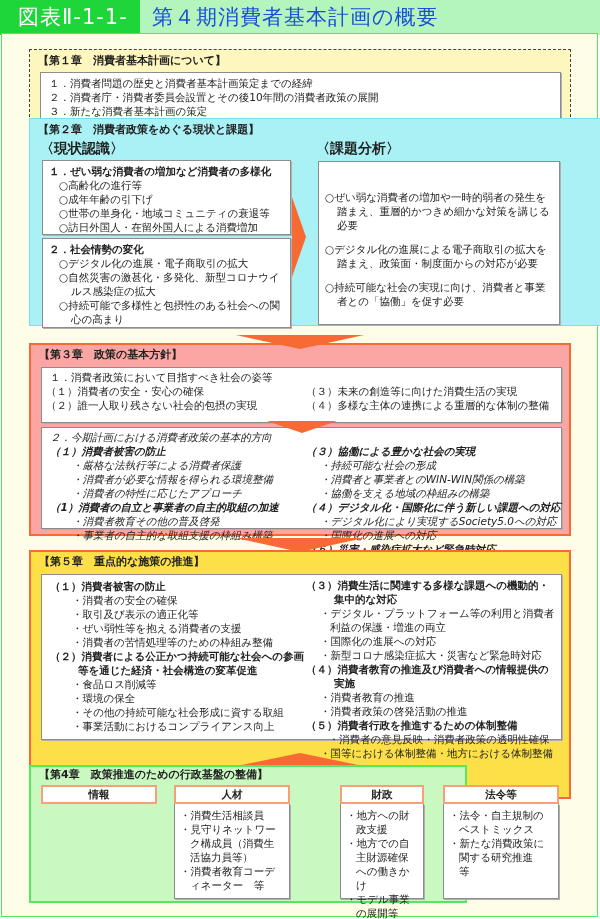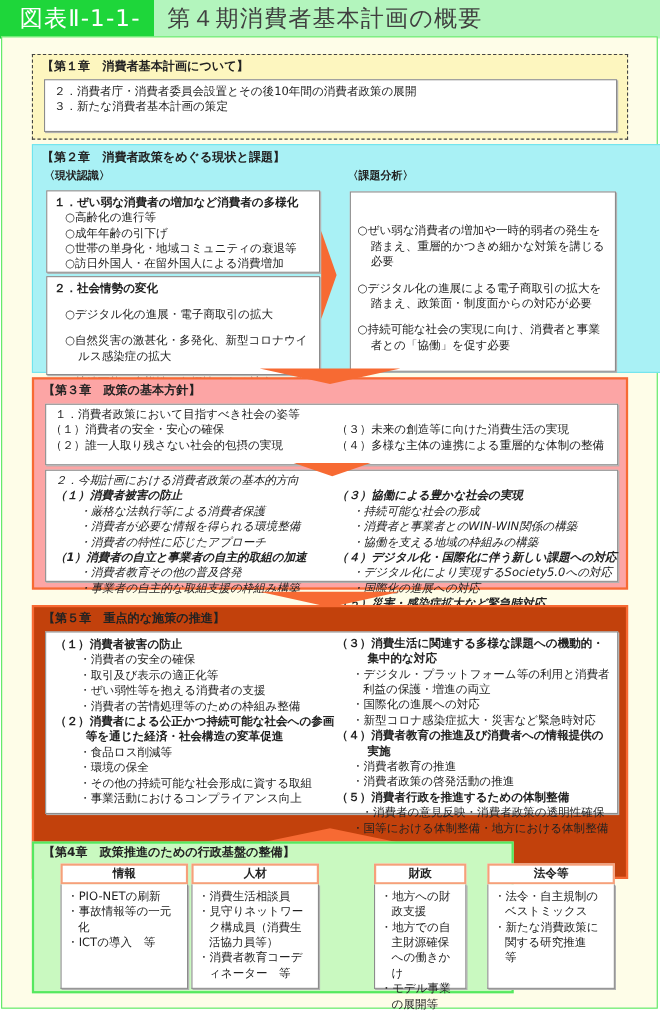--- a/index.html
+++ b/index.html
@@ -1,51 +1,51 @@
 <!DOCTYPE html>
 <html><head>
 <meta charset="utf-8">
 <style>
   * { box-sizing: border-box; margin: 0; padding: 0; }
   html, body { width: 600px; height: 919px; background: #ffffff; overflow: hidden; }
   body { font-family: "DejaVu Sans", "Liberation Sans", sans-serif; color: #222; font-size: 10.5px; line-height: 14px; position: relative; }
 
   .header { position: absolute; left: 0; top: 0; width: 600px; height: 35px; background: #b3f5bd; }
   .header .fig-no { position: absolute; left: 0; top: 0; width: 140px; height: 35px; background: #1ed63a; color: #fff; font-size: 21px; line-height: 35px; padding-left: 18px; letter-spacing: 1px; }
-  .header .fig-title { position: absolute; left: 152px; top: 0; height: 35px; font-size: 21px; line-height: 35px; color: #404040; letter-spacing: 1px; }
+  .header .fig-title { position: absolute; left: 152px; top: 0; height: 35px; font-size: 21px; line-height: 35px; color: #1d4ed8; letter-spacing: 1px; }
 
   .frame { position: absolute; left: 1px; top: 33px; width: 597px; height: 884px; background: #fefde8; border: 1.5px solid #55e85f; }
 
   .box { position: absolute; }
   .white { background: #fff; border: 1px solid #8c8c8c; box-shadow: 1px 1px 0 #b0b0b0; }
   .bold { font-weight: bold; }
   .ch-title { position: absolute; font-weight: bold; font-size: 11px; }
 
   
   .ch1 { left: 29px; top: 49px; width: 542px; height: 78px; background: #fdf6bf; border: 1.5px dashed #444; }
   .ch1 .inner { left: 10px; top: 22px; width: 521px; height: 48px; padding: 3px 8px; }
 
   
-  .ch2 { left: 29px; top: 131px; width: 572px; height: 208px; background: #a9f1f5; border: 1.5px solid #6fe4ee; }
-  .sub-label { position: absolute; font-size: 10px; font-weight: bold; }
+  .ch2 { left: 29px; top: 118px; width: 572px; height: 208px; background: #a9f1f5; border: 1.5px solid #6fe4ee; }
+  .sub-label { position: absolute; font-size: 14px; font-weight: bold; }
   .ch2 .b1 { left: 12px; top: 41px; width: 249px; height: 75px; padding: 3px 6px; }
   .ch2 .b2 { left: 12px; top: 119px; width: 249px; height: 90px; padding: 3px 6px; }
   .ch2 .b3 { left: 288px; top: 42px; width: 242px; height: 164px; padding: 28px 6px 3px 6px; }
-  .circ { padding-left: 12px; text-indent: -12px; margin-top: 10px; }
+  .circ { padding-left: 12px; text-indent: -12px; }
   .circ2 { padding-left: 12px; text-indent: -12px; margin-bottom: 10px; }
 
   
   .ch3 { left: 29px; top: 343px; width: 542px; height: 193px; background: #fca5a5; border: 2px solid #f76a33; }
   .ch3 .b1 { left: 10px; top: 22px; width: 521px; height: 56px; padding: 2px 8px; }
   .ch3 .b2 { left: 10px; top: 82px; width: 521px; height: 102px; padding: 2px 8px; font-style: italic; }
   .col { position: absolute; }
   .dot { padding-left: 22px; }
 
   
-  .ch5 { left: 29px; top: 550px; width: 542px; height: 249px; background: #c2410c; border: 2px solid #f76a33; }
+  .ch5 { left: 29px; top: 550px; width: 542px; height: 249px; background: #fde047; border: 2px solid #f76a33; }
   .ch5 .b1 { left: 10px; top: 22px; width: 521px; height: 166px; padding: 4px 8px; }
 
   
   .ch4 { left: 29px; top: 765px; width: 438px; height: 138px; background: #c9f9c0; border: 2px solid #55e85f; }
   .pill { position: absolute; top: 18px; width: 116px; }
   .pill .hd { height: 19px; background: #fff; border: 2px solid #f6a07a; text-align: center; font-weight: bold; line-height: 15px; font-size: 10.5px; }
   .pill .bd { height: 95px; background: #fff; border: 1px solid #8c8c8c; border-top: none; box-shadow: 1px 1px 0 #b0b0b0; padding: 4px 5px; }
   .bul { padding-left: 10px; text-indent: -10px; }
 
   .arrow { position: absolute; width: 0; height: 0; }
@@ -56,20 +56,21 @@
 <div class="header">
   <div class="fig-no">図表Ⅱ-1-1-1</div>
   <div class="fig-title">第４期消費者基本計画の概要</div>
 </div>
 
 <div class="frame"></div>
 
 <div class="box ch1">
   <div class="ch-title" style="left:8px;top:4px;">【第１章　消費者基本計画について】</div>
   <div class="box white inner">
+    <div>１．消費者問題の歴史と消費者基本計画策定までの経緯</div>
     <div>２．消費者庁・消費者委員会設置とその後10年間の消費者政策の展開</div>
     <div>３．新たな消費者基本計画の策定</div>
   </div>
 </div>
 
 <div class="box ch2">
   <div class="ch-title" style="left:8px;top:4px;">【第２章　消費者政策をめぐる現状と課題】</div>
   <div class="sub-label" style="left:10px;top:22px;">〈現状認識〉</div>
   <div class="sub-label" style="left:286px;top:22px;">〈課題分析〉</div>
 
@@ -170,27 +171,22 @@
       <div style="padding-left:14px;">・国等における体制整備・地方における体制整備</div>
     </div>
   </div>
 </div>
 
 <div class="arrow" style="left:232px;top:753px;border-left:68px solid transparent;border-right:68px solid transparent;border-bottom:14px solid #f76a33;"></div>
 
 <div class="box ch4">
   <div class="ch-title" style="left:8px;top:1px;">【第4章　政策推進のための行政基盤の整備】</div>
 
-  <div class="pill" style="left:24px;border-radius:23px;">
+  <div class="pill" style="left:10px;border-radius:23px;">
     <div class="hd">情報</div>
-    <div class="bd">
-      <div class="bul">・PIO-NETの刷新</div>
-      <div class="bul">・事故情報等の一元化</div>
-      <div class="bul">・ICTの導入　等</div>
-    </div>
   </div>
 
   <div class="pill" style="left:143px;">
     <div class="hd">人材</div>
     <div class="bd">
       <div class="bul">・消費生活相談員</div>
       <div class="bul">・見守りネットワーク構成員（消費生活協力員等）</div>
       <div class="bul">・消費者教育コーディネーター　等</div>
     </div>
   </div>

